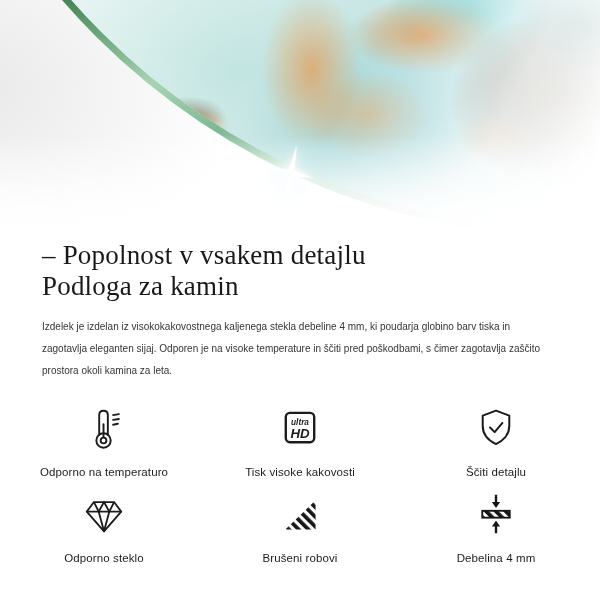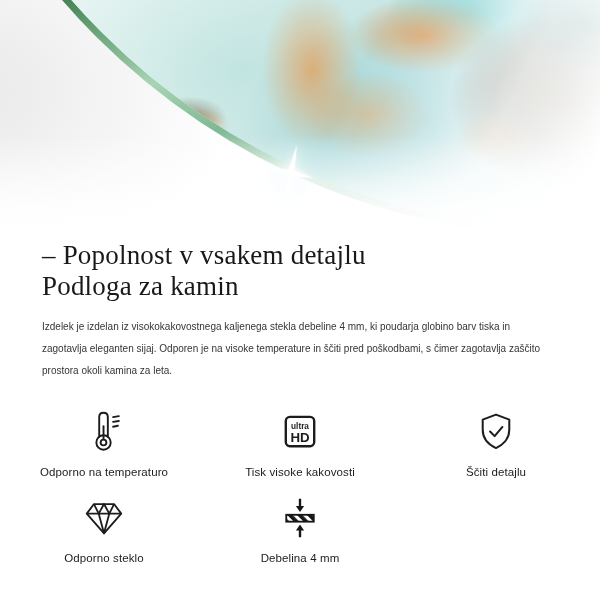--- a/index.html
+++ b/index.html
@@ -42,21 +42,21 @@
   h1 { margin:6px 0 0 42px; font-family:"Liberation Serif","DejaVu Serif",serif;
     font-weight:400; font-size:27px; line-height:31px; color:#191919; letter-spacing:.2px; }
   h1 span { display:block; }
   .desc { margin:14px 42px 0 42px; width:508px; font-size:10px; line-height:22px;
     color:#353535; }
 
   
   .features { width:588px; margin:24px auto 0; display:grid;
     grid-template-columns:repeat(3,1fr); row-gap:14px; }
   .feature { display:flex; flex-direction:column; align-items:center; }
-  .icon-box { height:48px; display:flex; align-items:flex-end; justify-content:center; }
+  .icon-box { height:48px; display:flex; align-items:flex-start; justify-content:center;font-style:italic; }
   .feature .label { margin-top:12px; font-size:11.5px; color:#1c1c1c; letter-spacing:.1px; }
   .icon-box svg { display:block; }
   svg text { font-family:"Liberation Sans",sans-serif; }
 </style>
 </head>
 <body>
 
 <svg width="0" height="0" style="position:absolute" aria-hidden="true">
   <defs>
     <pattern id="hatch" patternUnits="userSpaceOnUse" width="7.5" height="7.5" patternTransform="rotate(-45)">
@@ -126,20 +126,28 @@
         <svg width="46" height="46" viewBox="0 0 48 48" fill="none" stroke="#1c1c1c" stroke-width="1.9" stroke-linejoin="round">
           <path d="M13.5 10.5 H34.5 L42 20.5 L24 41 L6 20.5 Z"></path>
           <path d="M6 20.5 H42"></path>
           <path d="M13.5 10.5 L18.5 20.5 L24 10.5 L29.5 20.5 L34.5 10.5"></path>
           <path d="M18.5 20.5 L24 41 L29.5 20.5"></path>
         </svg>
       </div>
       <div class="label">Odporno steklo</div>
     </div>
 
+    <div class="feature">
+      <div class="icon-box">
+        <svg width="44" height="44" viewBox="0 0 48 48">
+          <polygon points="8,41 41,41 41,9" fill="url(#hatch)"></polygon>
+        </svg>
+      </div>
+      <div class="label">Brušeni robovi</div>
+    </div>
 
     <div class="feature">
       <div class="icon-box">
         <svg width="44" height="44" viewBox="0 0 48 48">
           <rect x="9" y="20.5" width="30" height="7.5" fill="url(#hatch)" stroke="#161616" stroke-width="2"></rect>
           <line x1="24" y1="3" x2="24" y2="11.5" stroke="#161616" stroke-width="2.6"></line>
           <polygon points="19.5,11 28.5,11 24,17.5" fill="#161616"></polygon>
           <line x1="24" y1="45" x2="24" y2="36.5" stroke="#161616" stroke-width="2.6"></line>
           <polygon points="19.5,37.5 28.5,37.5 24,31" fill="#161616"></polygon>
         </svg>

